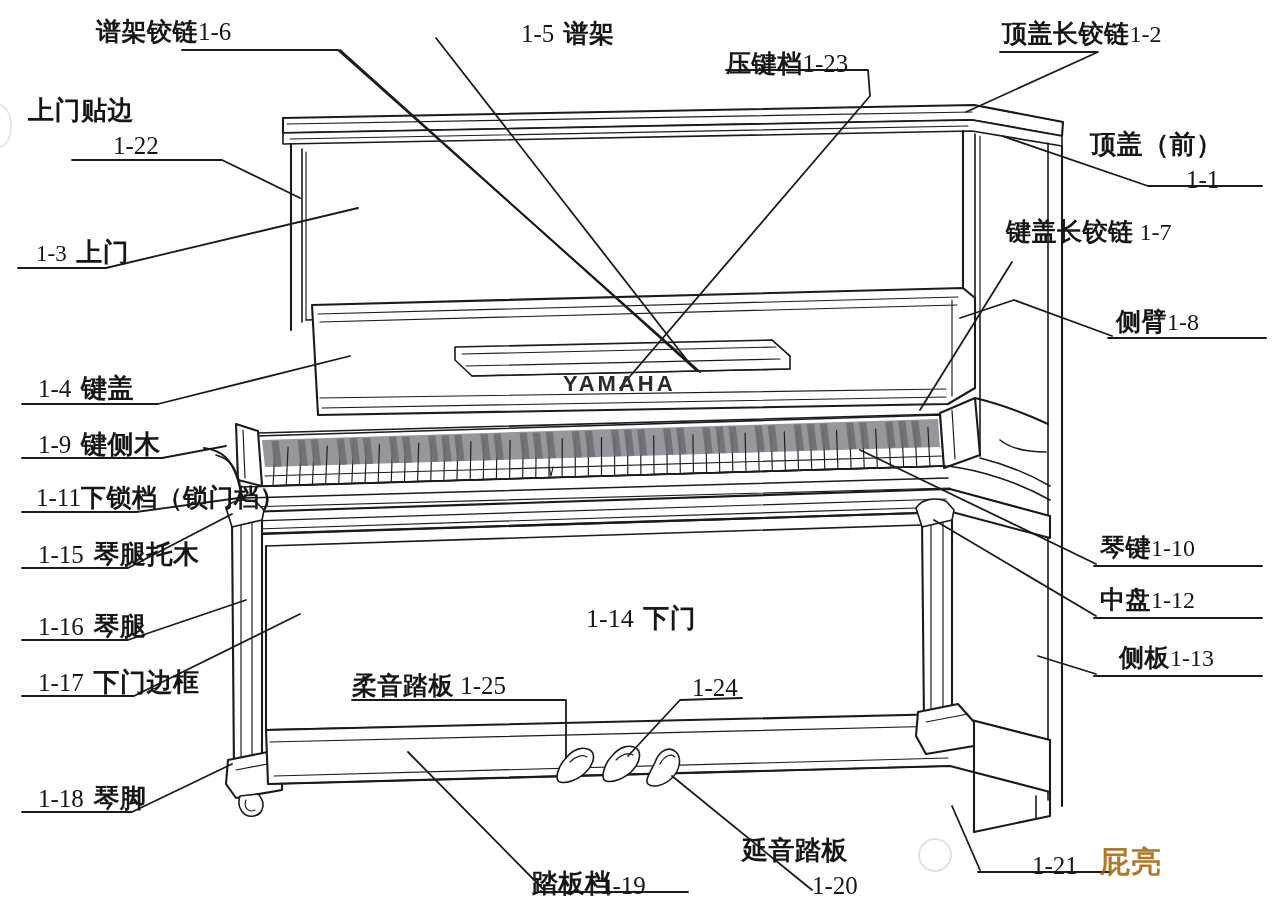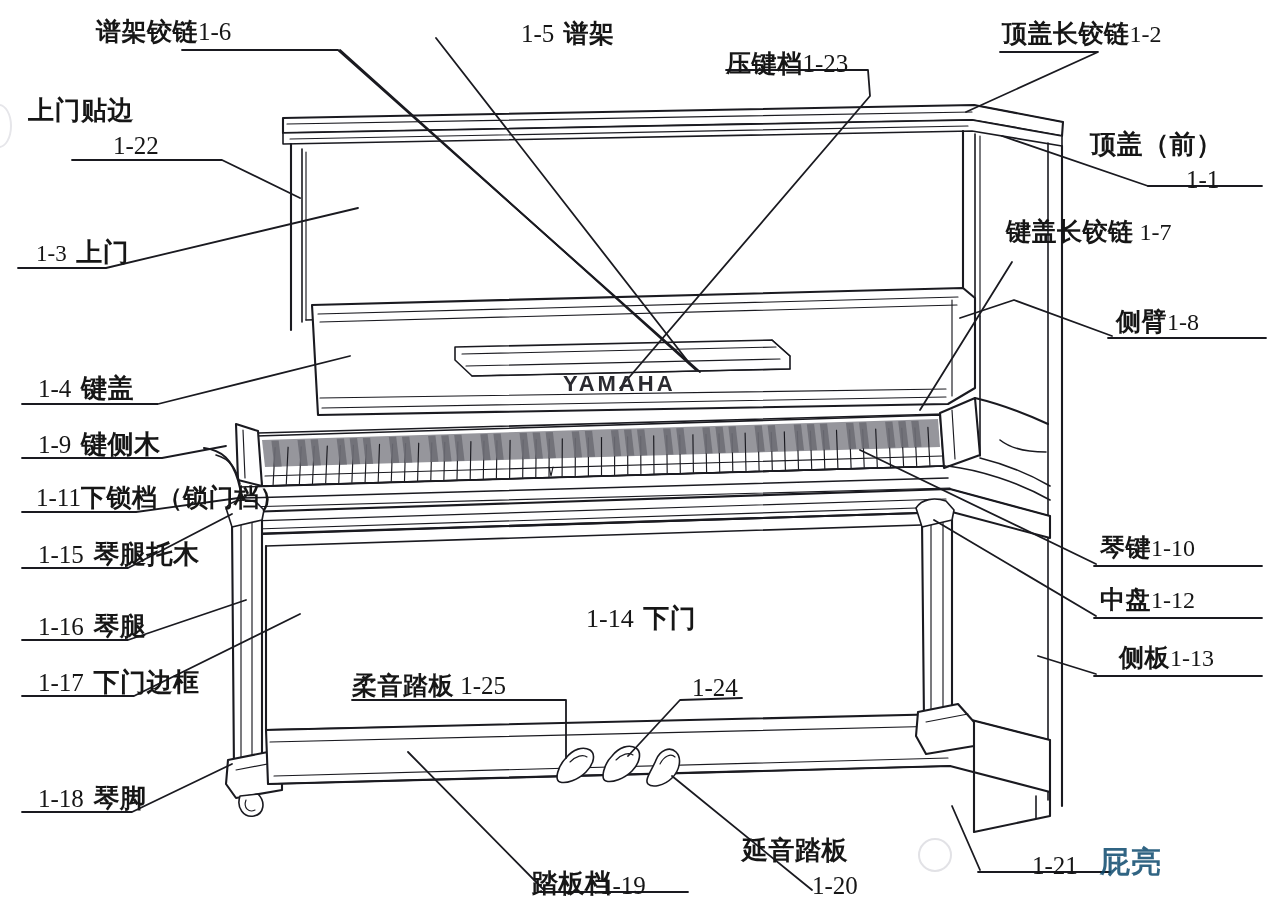--- a/index.html
+++ b/index.html
@@ -30,21 +30,21 @@
   .wm{
     position:absolute;
     color:#d6d6d8;
     font-weight:bold;
     white-space:nowrap;
     font-family:"DejaVu Sans","Liberation Sans",sans-serif;
     opacity:.95;
   }
   .wm2{
     position:absolute;
-    color:#0c4a6e;
+    color:#a16207;
     font-weight:bold;
     white-space:nowrap;
     font-family:"DejaVu Sans","Liberation Sans",sans-serif;
     opacity:.85;
   }
   .corner-dot{
     position:absolute;
     border:2px solid #e2e2e6;
     border-radius:50%;
   }

